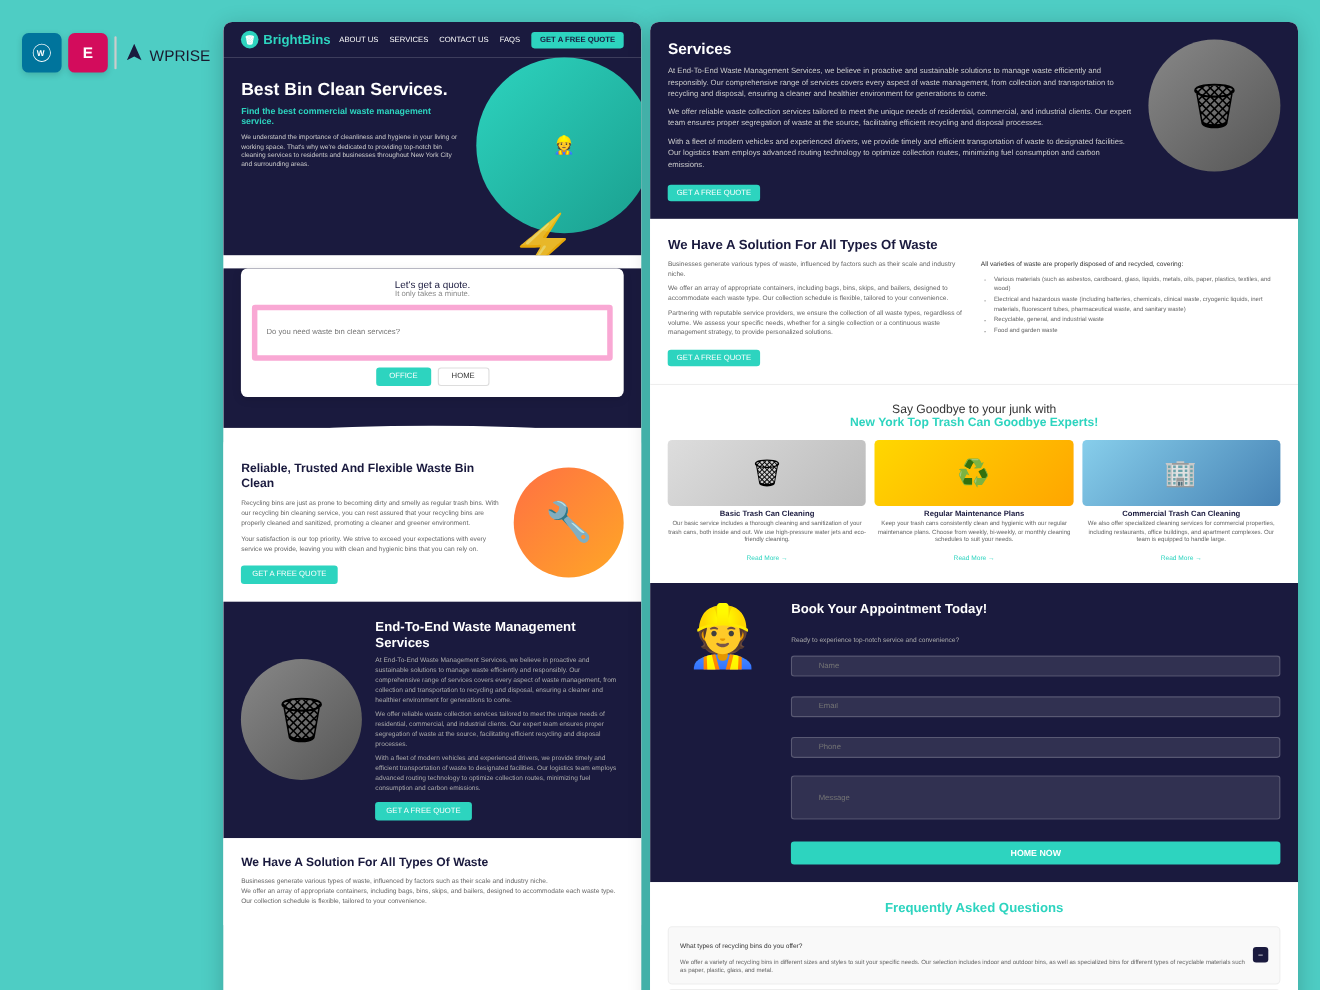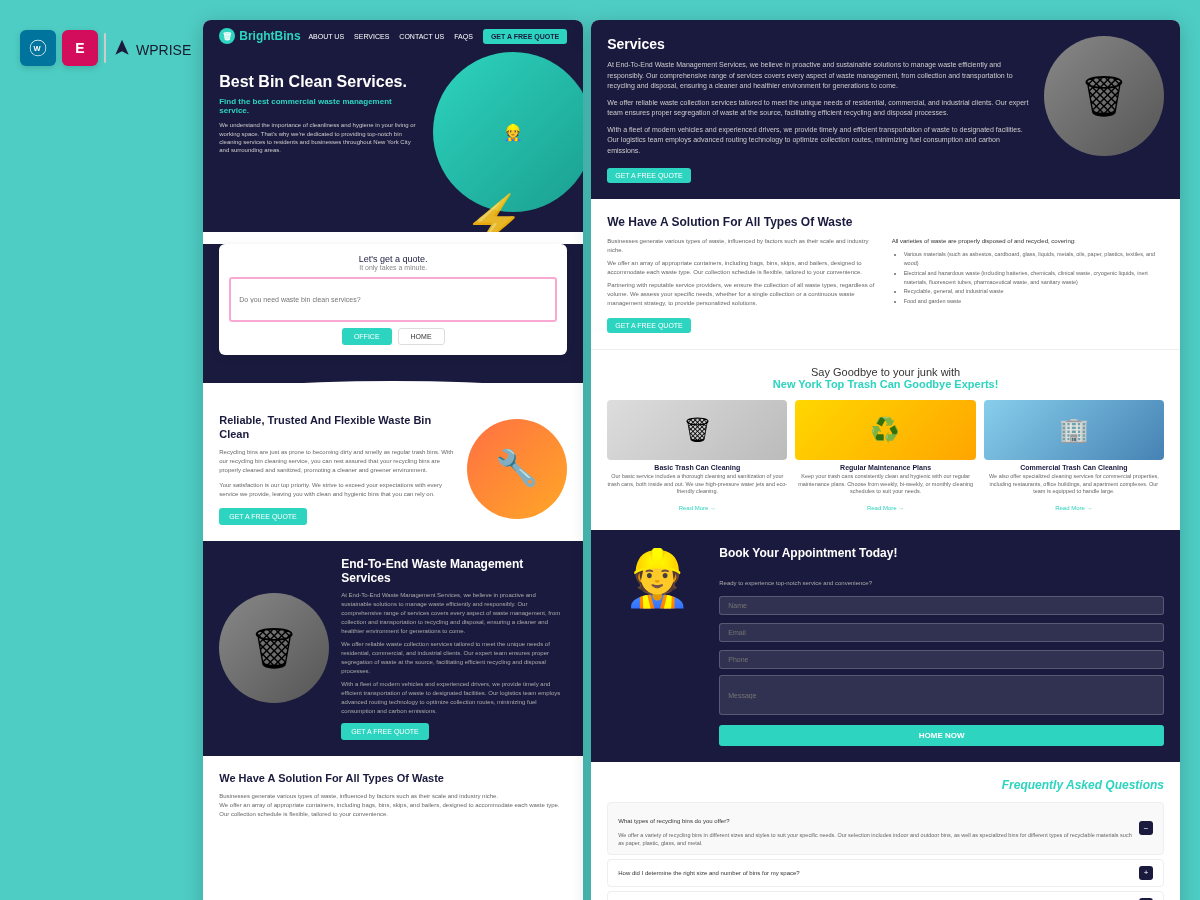--- a/index.html
+++ b/index.html
@@ -209,21 +209,21 @@
 
     .quote-box p {
       font-size: 7px;
       text-align: center;
       color: #888;
       margin-bottom: 6px;
     }
 
     .quote-box input {
       width: 100%;
-      border: 2px solid #f9a8d4;
+      border: 5px solid #f9a8d4;
       padding: 17px 8px;
       border-radius: 3px;
       font-size: 7px;
       color: #aaa;
       margin-bottom: 6px;
     }
 
     .quote-btns {
       display: flex;
       gap: 6px;
@@ -529,25 +529,25 @@
     .book-form p {
       color: #aaa;
       font-size: 6px;
       margin-bottom: 8px;
     }
 
     .book-form input {
       width: 100%;
       background: rgba(255,255,255,0.1);
       border: 1px solid rgba(255,255,255,0.2);
-      padding: 5px 8px;
+      padding: 5px 24px;
       border-radius: 3px;
       color: #aaa;
       font-size: 7px;
-      margin-bottom: 6px;
+      margin-bottom: 16px;
     }
 
     .book-form button {
       background: #2dd4bf;
       color: white;
       border: none;
       padding: 6px 16px;
       border-radius: 3px;
       font-size: 8px;
       font-weight: bold;
@@ -559,23 +559,22 @@
     
     .faq-section {
       background: white;
       padding: 16px;
     }
 
     .faq-section h2 {
       font-size: 12px;
       font-weight: 900;
       color: #2dd4bf;
-      text-align: right;
+      text-align: center;
       margin-bottom: 10px;
-      font-style: italic;
     }
 
     .faq-item {
       border: 1px solid #eee;
       border-radius: 4px;
       padding: 6px 10px;
       margin-bottom: 4px;
       display: flex;
       justify-content: space-between;
       align-items: center;

